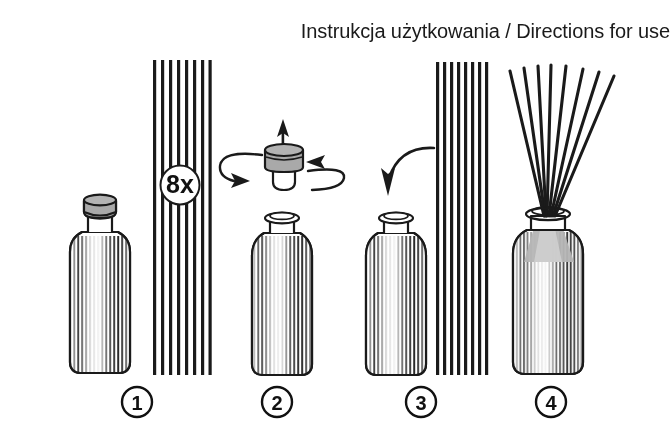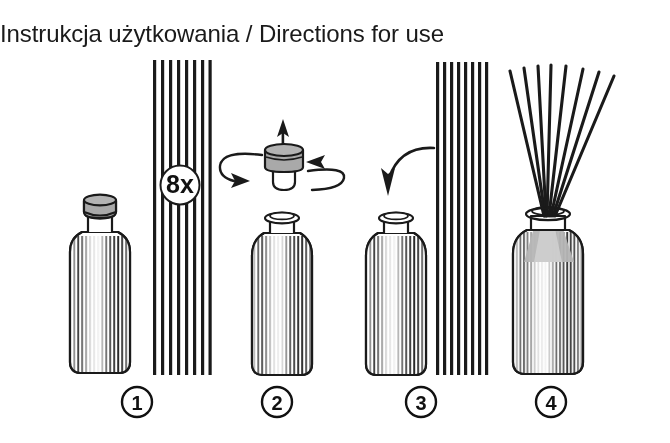--- a/index.html
+++ b/index.html
@@ -17,22 +17,22 @@
     position: relative;
     width: 670px;
     height: 443px;
     background: #ffffff;
   }
   #title {
     position: absolute;
     left: 0;
     top: 20px;
     width: 670px;
-    text-align: left;
-    font-size: 24px;
+    text-align: right;
+    font-size: 20px;
     font-weight: 400;
     color: #1a1a1a;
     letter-spacing: -0.1px;
     font-family: "Liberation Sans", sans-serif;
   }
   #figure {
     position: absolute;
     left: 0;
     top: 0;
     width: 670px;

